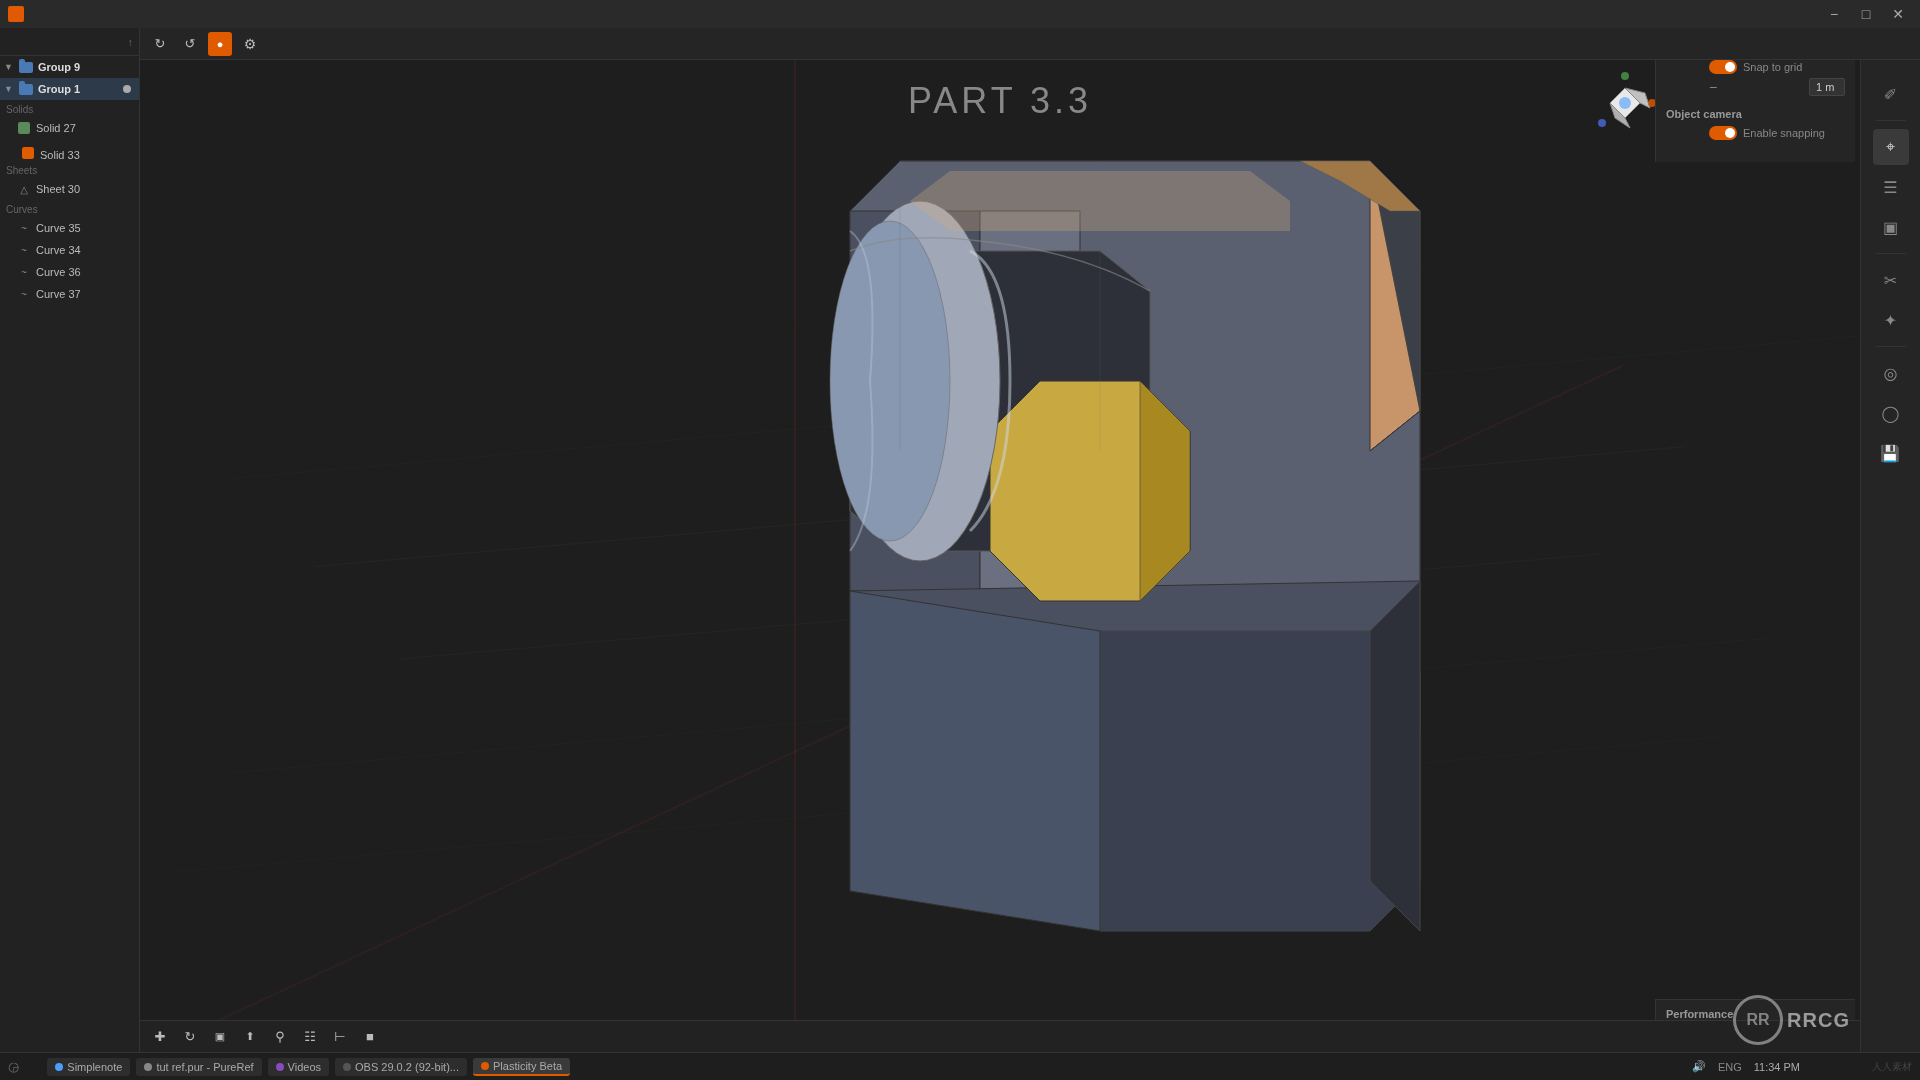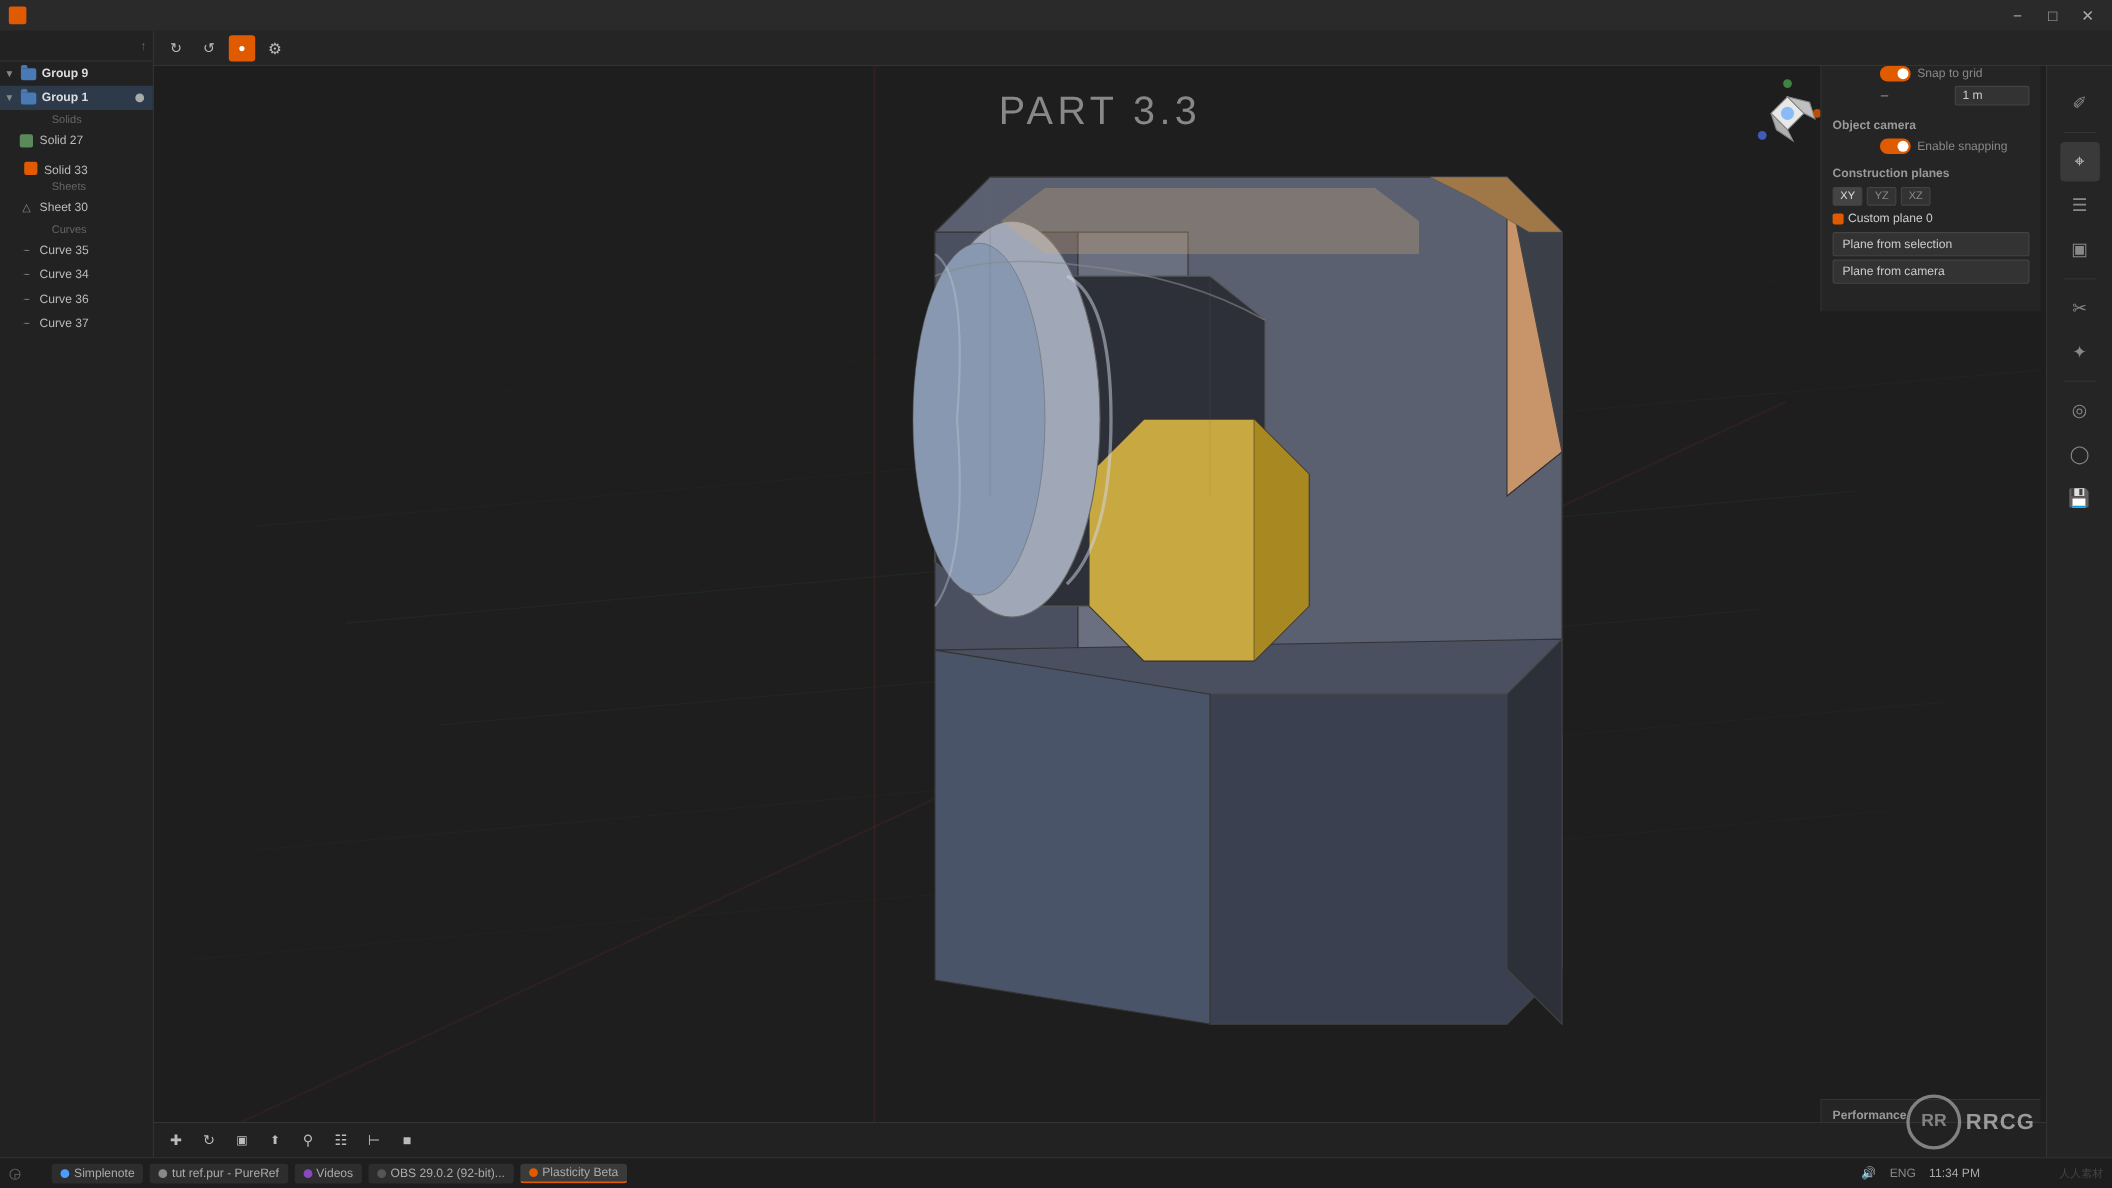--- a/index.html
+++ b/index.html
@@ -181,21 +181,20 @@
       margin-right: 4px;
       flex-shrink: 0;
     }
     .visibility-dot.selected { background: #aaa; }
 
     .section-label {
       font-size: 10px;
       color: #666;
       padding: 4px 6px 2px 6px;
       text-transform: capitalize;
-      margin-left: 41px;
     }
 
     
     #viewport {
       position: absolute;
       top: 60px; left: 140px;
       right: 60px;
       bottom: 28px;
       background: #1e1e1e;
       overflow: hidden;
@@ -666,46 +665,32 @@
 <div style="position: absolute; top: 32px; right: 65px; width: 200px; background: #252525; border-left: 1px solid #333; padding: 10px; z-index: 97;">
 
   <div class="props-section">
     <div class="props-title">Grid snaps</div>
     <div class="props-row">
       <div class="toggle-circle"></div>
       <span class="props-label">Snap to grid</span>
     </div>
     <div class="props-row">
       <span class="props-label" style="cursor:pointer; font-size:14px;">−</span>
-      <input class="snap-value-input" value="1 m" style="width: 68px;">
+      <input class="snap-value-input" value="1 m" style="width: 36px;">
     </div>
   </div>
 
   <div class="props-section">
     <div class="props-title">Object camera</div>
     <div class="props-row">
       <div class="toggle-circle"></div>
       <span class="props-label">Enable snapping</span>
     </div>
   </div>
 
-  <div class="props-section">
-    <div class="props-title">Construction planes</div>
-    <div class="axis-tabs">
-      <div class="axis-tab active">XY</div>
-      <div class="axis-tab">YZ</div>
-      <div class="axis-tab">XZ</div>
-    </div>
-    <div class="custom-plane-row">
-      <div class="plane-color-dot"></div>
-      <span>Custom plane 0</span>
-    </div>
-    <button class="plane-btn">Plane from selection</button>
-    <button class="plane-btn">Plane from camera</button>
-  </div>
 </div>
 
 <div style="position: absolute; bottom: 30px; right: 65px; width: 200px; background: #252525; border-top: 1px solid #333; border-left: 1px solid #333; padding: 8px 10px;">
   <div class="props-title">Performance</div>
   <div class="fps-display">
     <span class="fps-value">
       <span>144</span>
       <span style="font-size:9px; color:#4a9eff; font-weight:normal;">(30-144)</span>
     </span>
     <div class="fps-bars">

